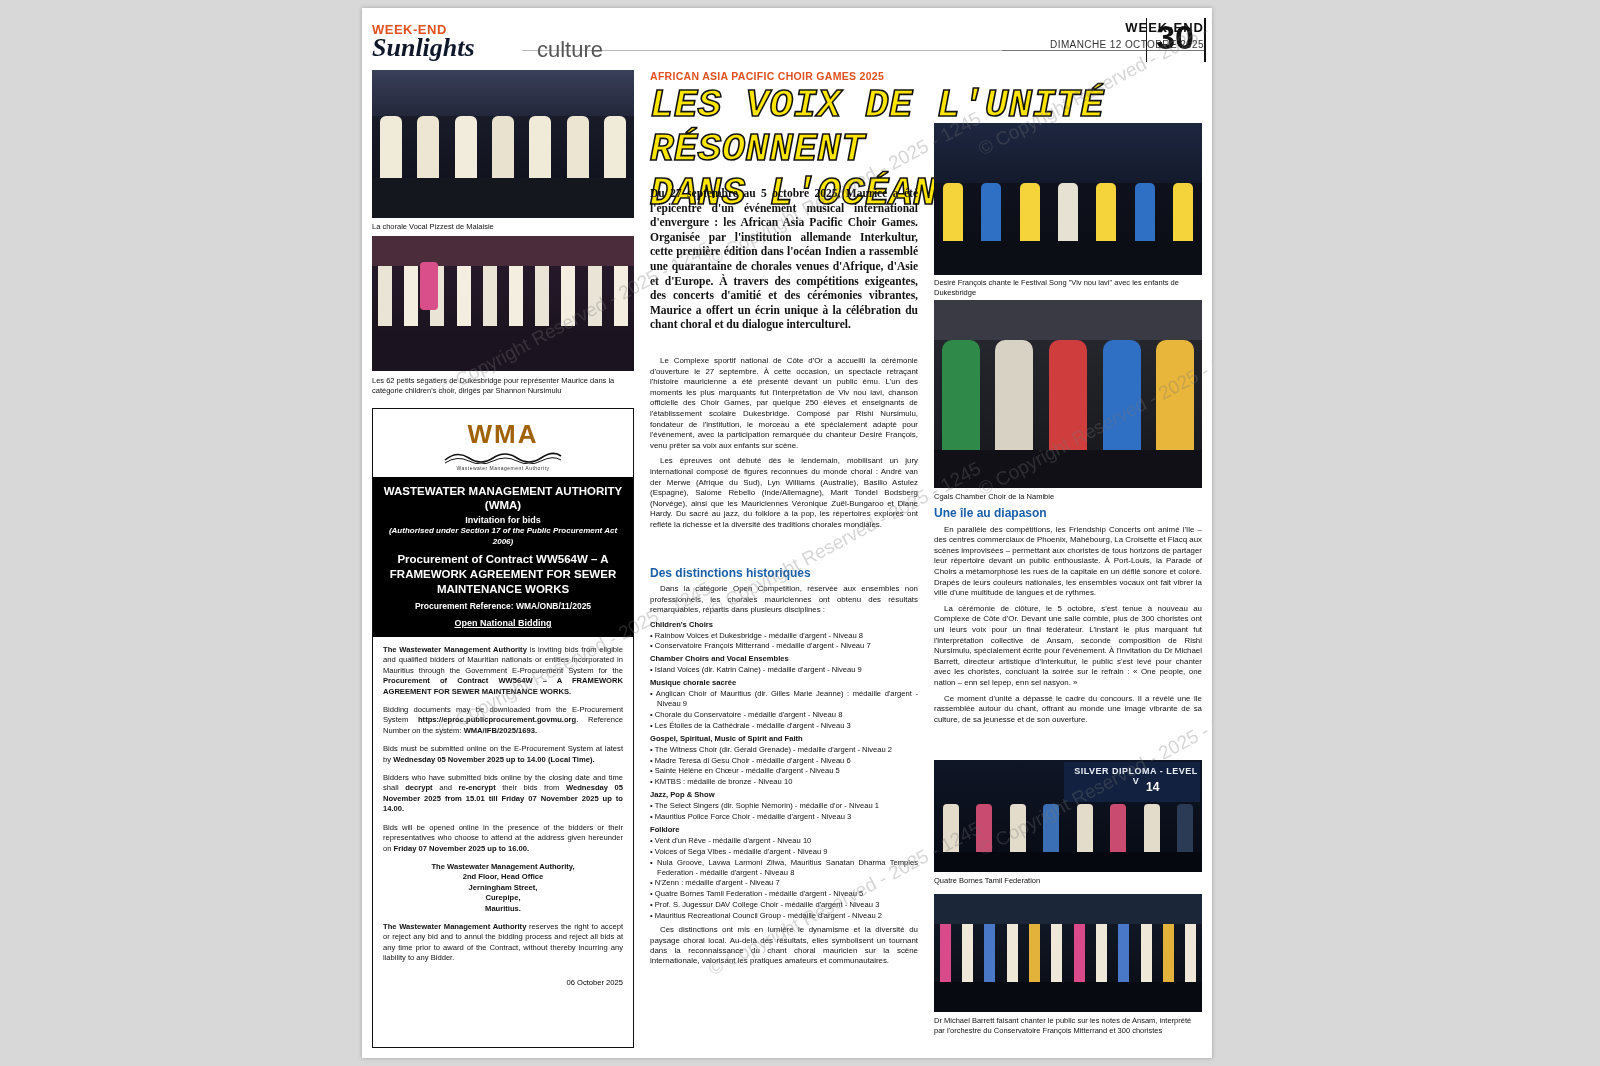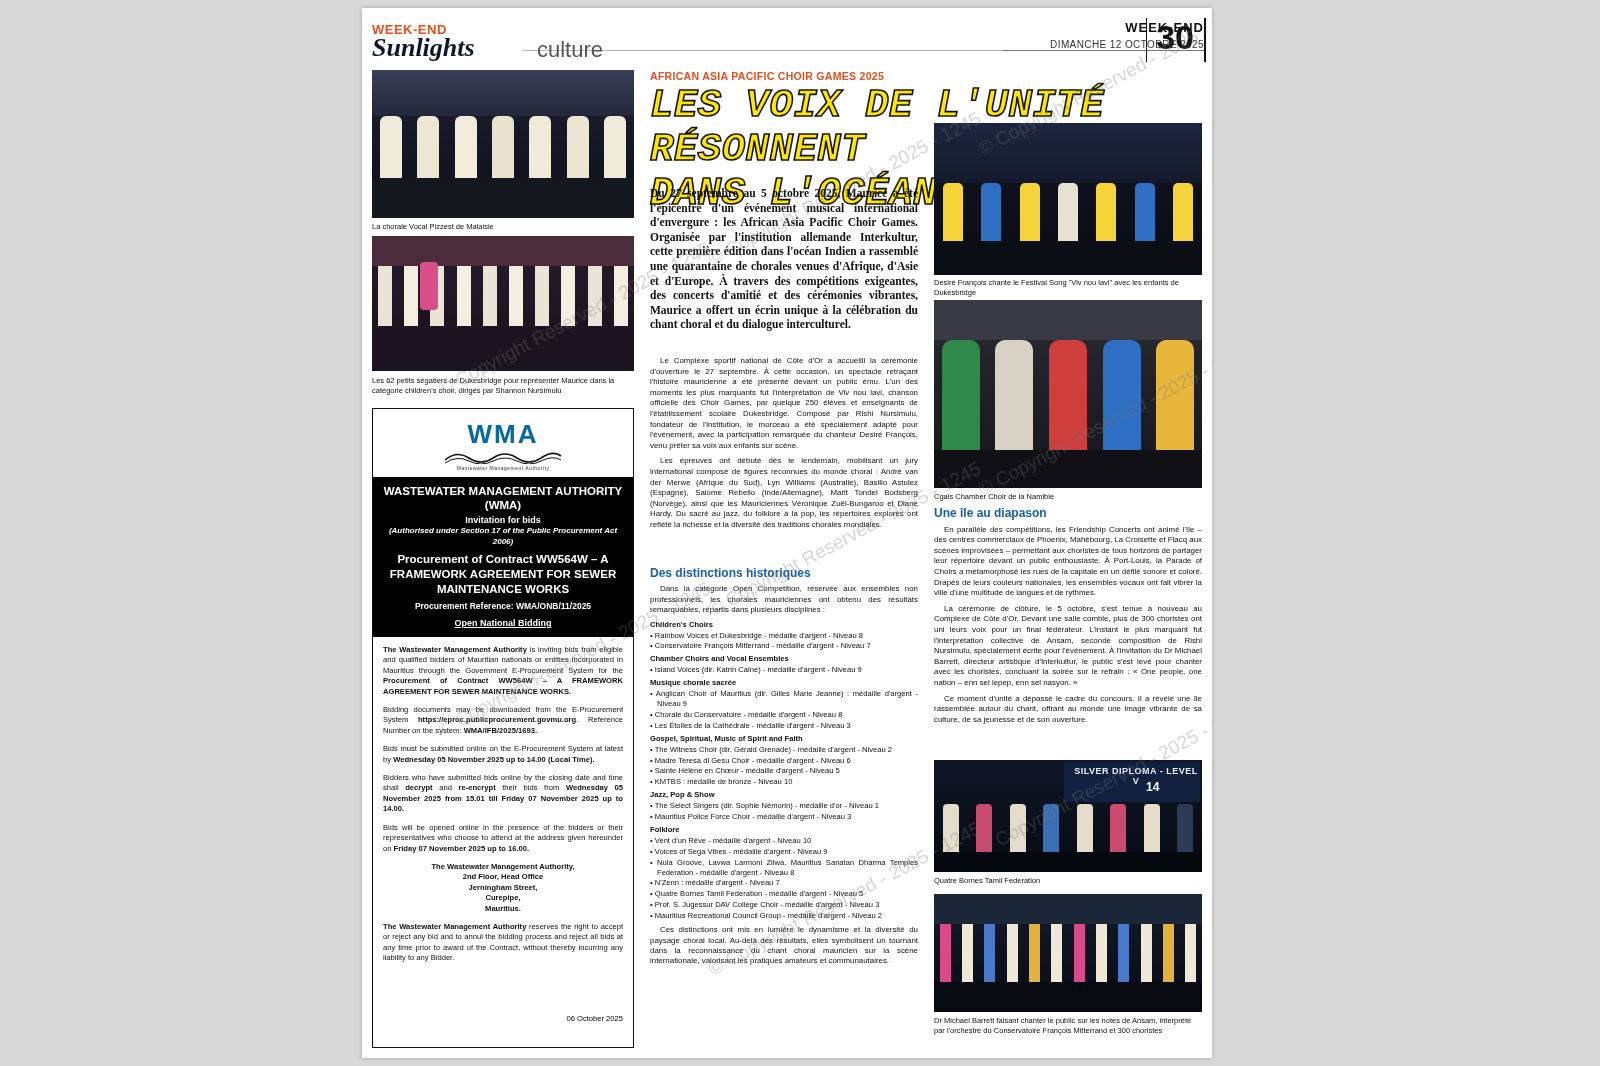--- a/index.html
+++ b/index.html
@@ -124,21 +124,21 @@
   }
   .ad-logo {
     text-align: center;
     padding-top: 10px;
   }
   .ad-logo .wma {
     font-family: "Liberation Sans", sans-serif;
     font-weight: bold;
     font-size: 26px;
     letter-spacing: 2px;
-    color: #0369a1;
+    color: #a16207;
   }
   .ad-logo .wma-sub {
     font-size: 5px;
     color: #333;
     letter-spacing: 0.5px;
     margin-top: 1px;
   }
   .ad-wave {
     display: block;
     margin: 2px auto 0;
@@ -159,21 +159,21 @@
   .ad-body {
     padding: 8px 10px 4px;
     font-size: 7.6px;
     line-height: 10.4px;
     color: #111;
     text-align: justify;
   }
   .ad-body p { margin: 0 0 8px 0; }
   .ad-body b { font-weight: bold; }
   .ad-center { text-align: center; }
-  .ad-date { text-align: right; padding: 2px 10px 0; font-size: 7.6px; margin-top: 36px;}
+  .ad-date { text-align: right; padding: 2px 10px 0; font-size: 7.6px;}
   
   .kicker {
     position: absolute;
     left: 288px; top: 62px;
     font-size: 10.5px;
     font-weight: bold;
     color: #e2511f;
     letter-spacing: 0.3px;
   }
   .headline {

